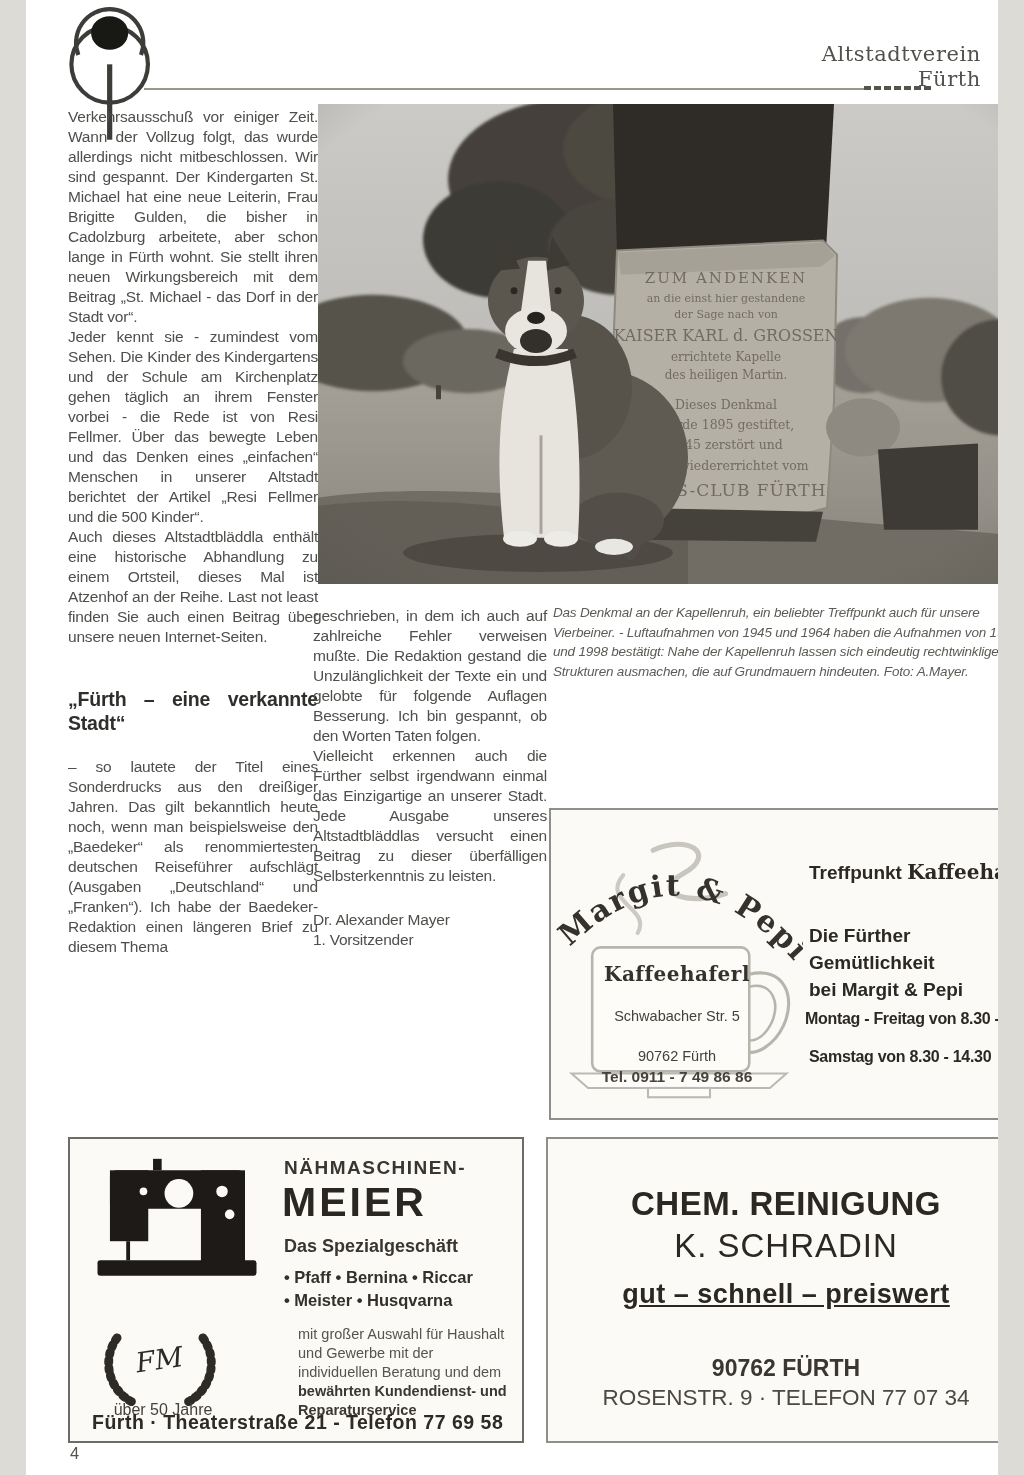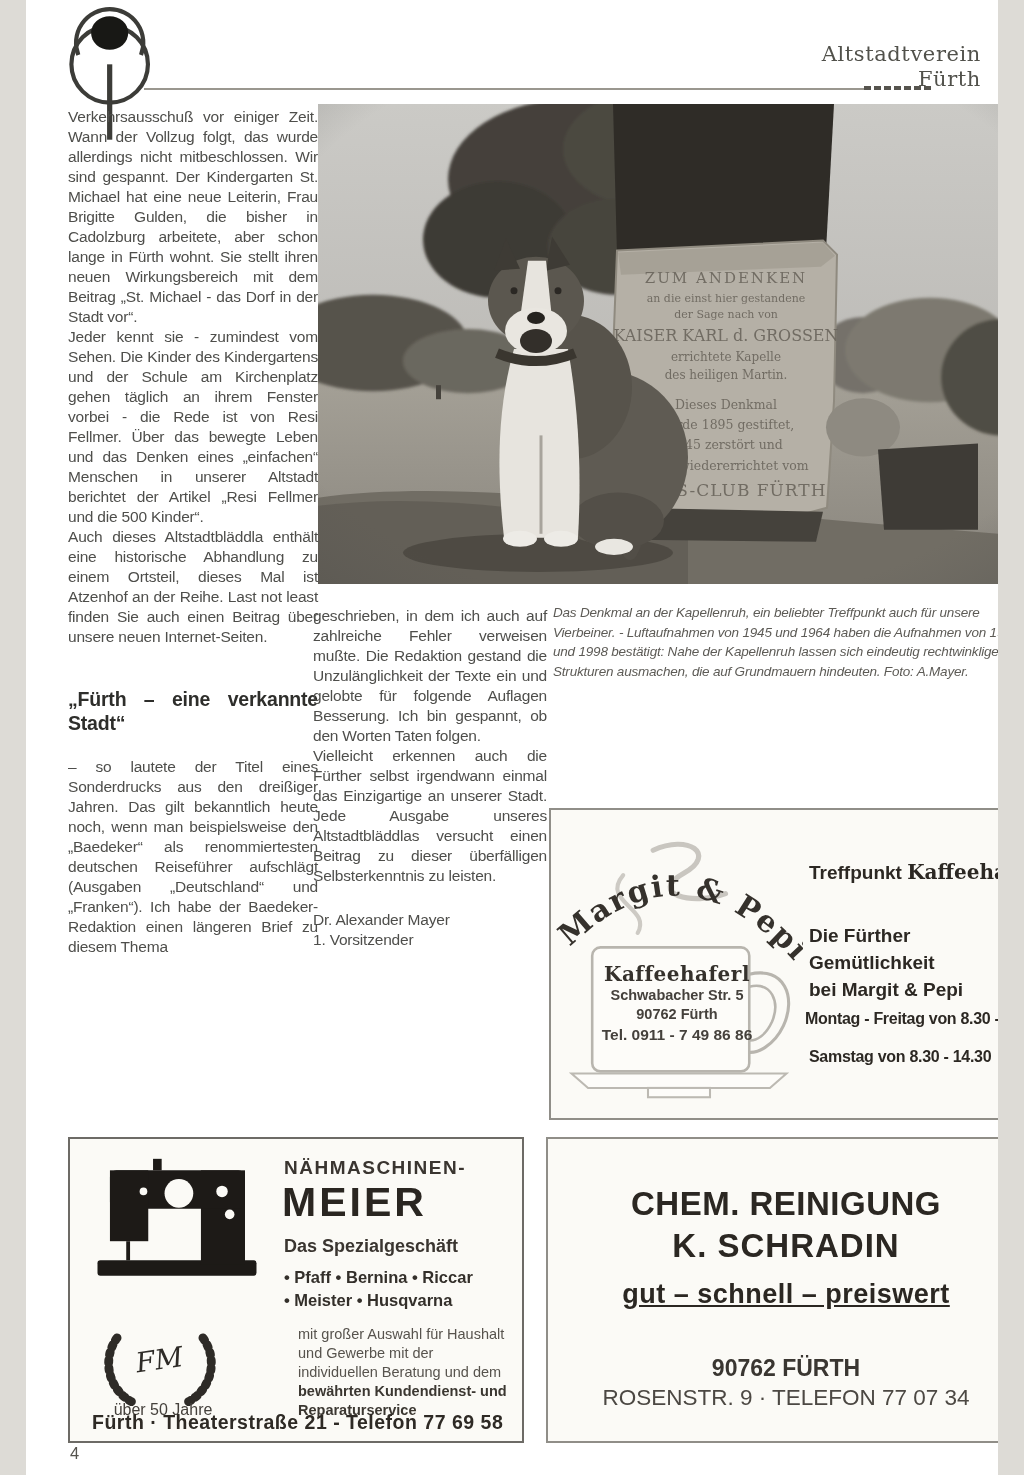--- a/index.html
+++ b/index.html
@@ -30,21 +30,21 @@
   .photo{position:absolute;left:292px;top:104px;width:708px;height:480px;background:#b7b5b1;}
   .photo svg{display:block;width:100%;height:100%;}
 
   
   .ad{background:#fbfaf6;box-sizing:border-box;position:absolute;}
   .ad-kaffee{left:523px;top:808px;width:477px;height:312px;border:2px solid #908e88;}
   .cup-wrap{position:absolute;left:4px;top:6px;width:248px;height:300px;}
   .cup-wrap svg{width:100%;height:100%;}
   .cup-text{position:absolute;left:44px;top:146px;width:156px;text-align:center;color:#35312c;}
   .cup-name{font-family:"DejaVu Serif",serif;font-weight:bold;font-size:20px;letter-spacing:.5px;}
-  .cup-line{font-size:14.5px;line-height:19px;font-weight:bold;color:#45413c;}
+  .cup-line{font-size:14.5px;line-height:19px;font-weight:normal;color:#45413c;margin-top:21px;}
   .cup-tel{font-size:15.5px;line-height:22px;font-weight:bold;color:#45413c;}
   .k-title{position:absolute;left:258px;top:50px;font-size:19px;font-weight:bold;color:#2c2823;white-space:nowrap;}
   .k-title .frak{font-family:"DejaVu Serif",serif;font-size:20px;}
   .k-tag{position:absolute;left:258px;top:112px;font-size:19px;font-weight:bold;line-height:27px;color:#2c2823;}
   .k-hours1{position:absolute;left:254px;top:200px;font-size:16px;font-weight:bold;color:#2c2823;letter-spacing:-.3px;white-space:nowrap;}
   .k-hours2{position:absolute;left:258px;top:238px;font-size:16px;font-weight:bold;color:#2c2823;letter-spacing:-.3px;}
 
   .ad-meier{left:42px;top:1137px;width:456px;height:306px;border:2.5px solid #6d6b66;}
   .machine{position:absolute;left:16px;top:16px;width:182px;height:142px;}
   .m-line1{position:absolute;left:214px;top:18px;font-size:19px;font-weight:bold;letter-spacing:1.5px;color:#3a3530;}
@@ -52,21 +52,21 @@
   .m-sub{position:absolute;left:214px;top:97px;font-size:18px;font-weight:bold;color:#3a3530;}
   .m-brands{position:absolute;left:214px;top:127px;font-size:16.5px;font-weight:bold;line-height:23px;color:#332f2a;}
   .wreath{position:absolute;left:26px;top:176px;width:128px;height:86px;}
   .w-caption{position:absolute;left:18px;top:262px;width:150px;text-align:center;font-size:16px;color:#45413c;}
   .m-body{position:absolute;left:228px;top:186px;width:218px;font-size:14.5px;line-height:19px;color:#57534d;}
   .m-body b{color:#3b3731;}
   .m-footer{position:absolute;left:22px;top:272px;font-size:19.5px;font-weight:bold;letter-spacing:.5px;color:#2e2a25;white-space:nowrap;}
 
   .ad-schradin{left:520px;top:1137px;width:480px;height:306px;border:2px solid #908e88;text-align:center;}
   .s1{position:absolute;left:0;top:46px;width:100%;font-size:33px;font-weight:bold;letter-spacing:.5px;color:#2b2722;}
-  .s2{position:absolute;left:0;top:88px;width:100%;font-size:33px;font-weight:bold;letter-spacing:1px;color:#2b2722;}
+  .s2{position:absolute;left:0;top:88px;width:100%;font-size:33px;font-weight:normal;letter-spacing:1px;color:#2b2722;}
   .s3{position:absolute;left:0;top:140px;width:100%;font-size:27px;font-weight:bold;letter-spacing:.5px;color:#2b2722;text-decoration:underline;}
   .s4{position:absolute;left:0;top:216px;width:100%;font-size:23px;font-weight:bold;color:#3a3631;}
   .s5{position:absolute;left:0;top:246px;width:100%;font-size:22.5px;color:#4c4843;}
 
   .page-num{position:absolute;left:44px;top:1444px;font-size:16.5px;color:#55534e;}
 </style>
 </head>
 <body>
 
 <div class="page">

